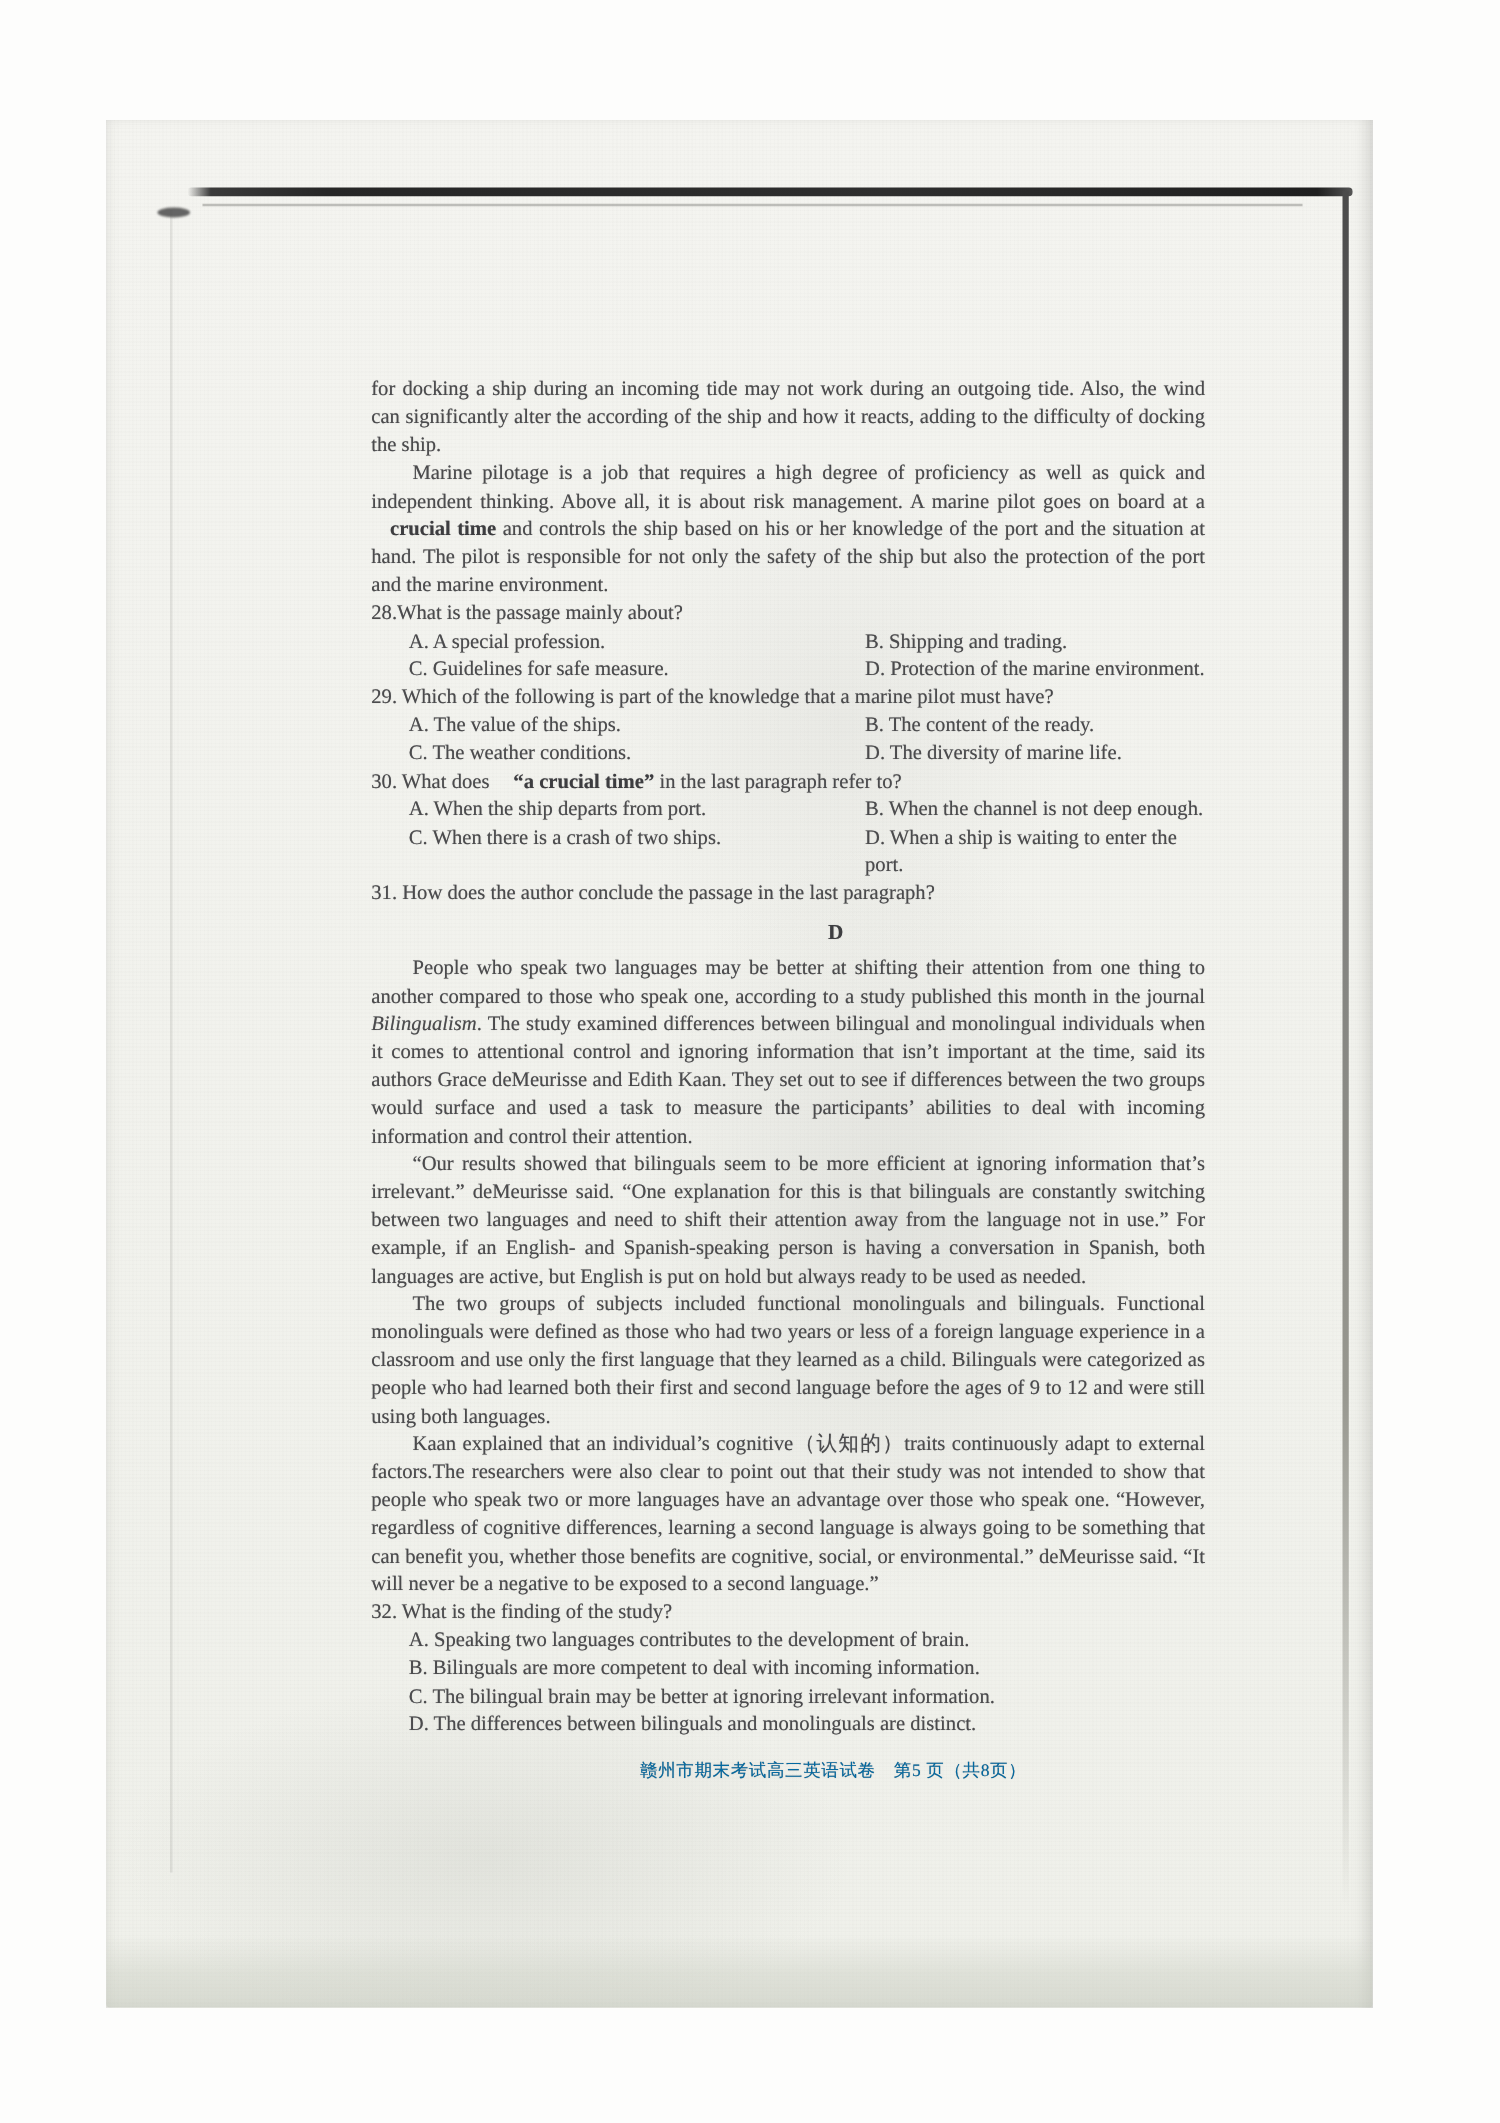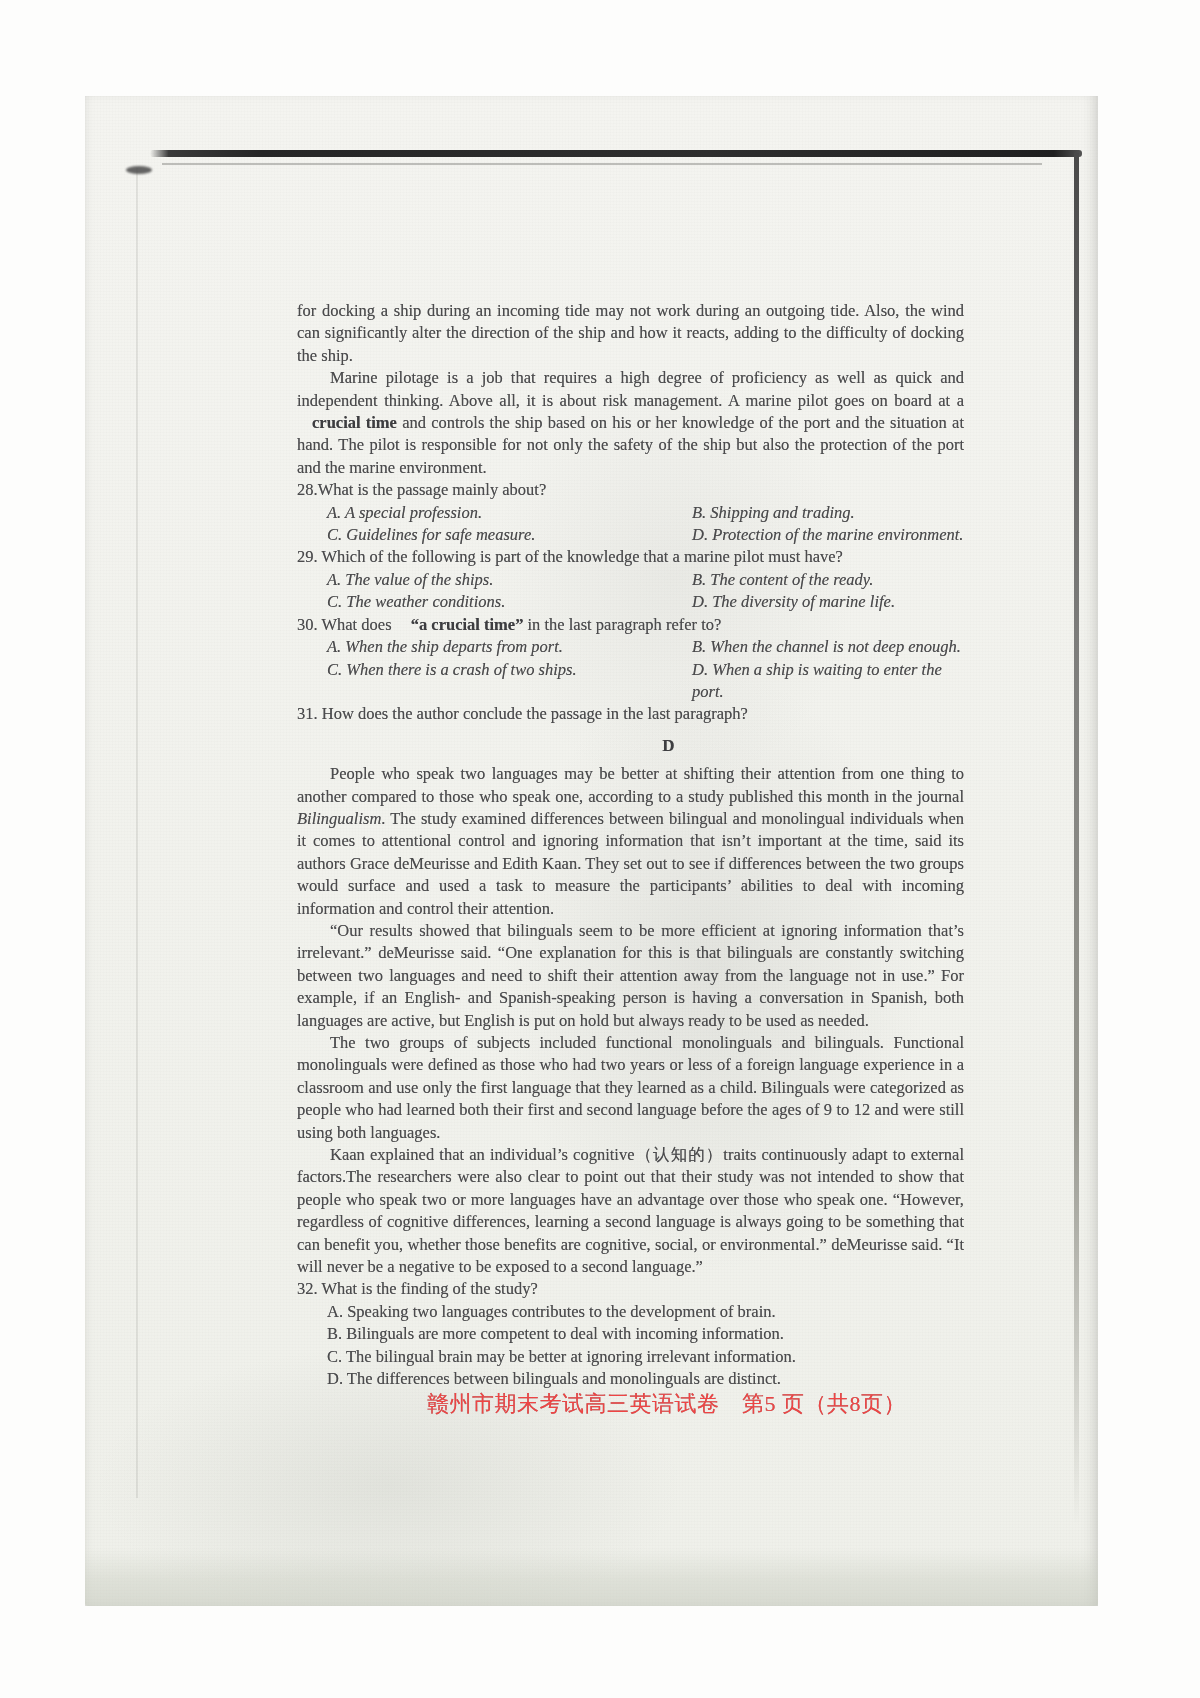--- a/index.html
+++ b/index.html
@@ -46,51 +46,51 @@
     position:absolute;left:297px;top:300px;width:667px;
     font-size:16.5px;line-height:22.4px;color:#4b4b4d;
     text-shadow:0 0 0.6px rgba(90,90,92,0.65);
   }
   .content p{margin:0;padding:0;text-align:justify;}
   .para-indent{text-indent:33px;}
   .bd{font-weight:bold;color:#3d3d40;margin-left:15px;}
   .it{font-style:italic;}
   .qline{text-align:left;}
   .opts{
-    display:grid;grid-template-columns:365px 1fr;padding-left:30px;font-style:italic;
+    display:grid;grid-template-columns:365px 1fr;padding-left:30px;
   }
   .opts span{display:block;}
   .opts-full{padding-left:30px;}
   .opts-full div{line-height:22.4px;}
   .dheader{
     text-align:center;margin-top:9px;margin-bottom:6px;font-weight:bold;color:#3e3e41;
   }
   .dheader span{position:relative;left:38px;font-size:17px;}
   .footer{
-    text-align:center;margin-top:2px;color:#ef4444;font-size:22px;letter-spacing:0.5px;
+    text-align:center;margin-top:16px;color:#0369a1;font-size:14px;letter-spacing:0.5px;
   }
   .footer span{position:relative;left:36px;}
 </style>
 </head>
 <body>
 
 <div class="canvas">
   <div class="paper">
     <div class="bottom-curl"></div>
   </div>
 
   <div class="scan-topline"></div>
   <div class="scan-topline2"></div>
   <div class="scan-rightline"></div>
   <div class="scan-leftline"></div>
   <div class="scan-smudge"></div>
 
   <div class="content">
 
-    <p>for docking a ship during an incoming tide may not work during an outgoing tide. Also, the wind can significantly alter the direction of the ship and how it reacts, adding to the difficulty of docking the ship.</p>
+    <p>for docking a ship during an incoming tide may not work during an outgoing tide. Also, the wind can significantly alter the according of the ship and how it reacts, adding to the difficulty of docking the ship.</p>
 
     <p class="para-indent"><span>Marine pilotage is a job that requires a high degree of proficiency as well as quick and independent thinking. Above all, it is about risk management. A marine pilot goes on board at a </span><span class="bd">crucial time</span><span> and controls the ship based on his or her knowledge of the port and the situation at hand. The pilot is responsible for not only the safety of the ship but also the protection of the port and the marine environment.</span></p>
 
     <div>
       <p class="qline">28.What is the passage mainly about?</p>
       <div class="opts">
         <span>A. A special profession.</span>
         <span>B. Shipping and trading.</span>
         <span>C. Guidelines for safe measure.</span>
         <span>D. Protection of the marine environment.</span>

